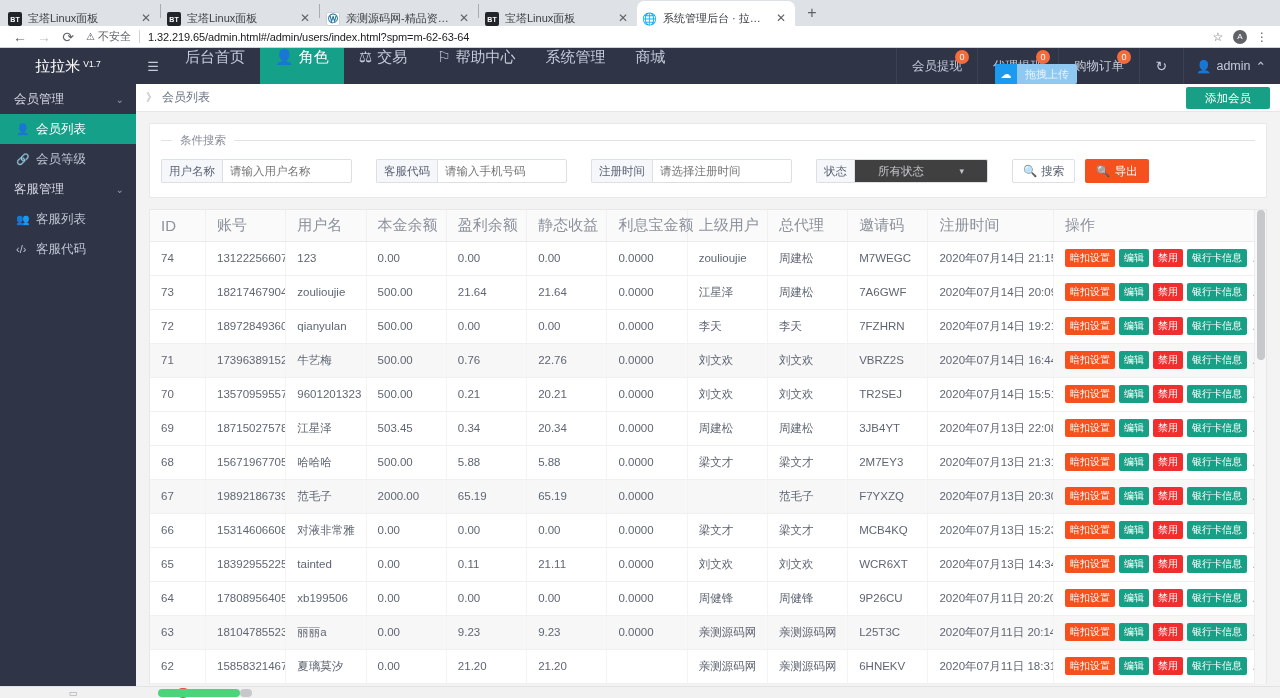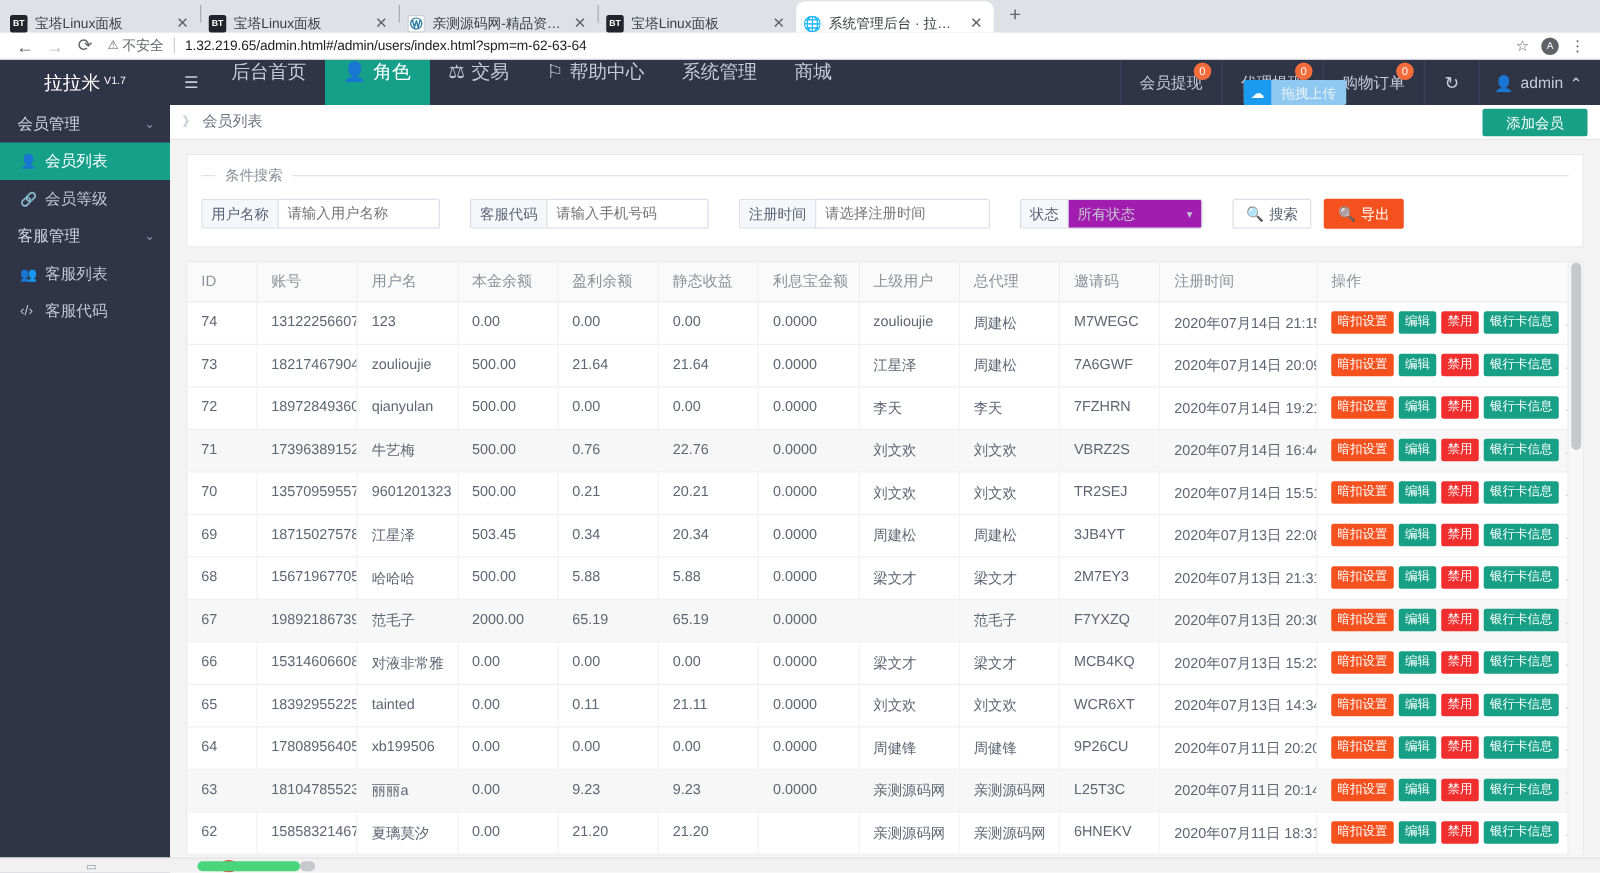--- a/index.html
+++ b/index.html
@@ -312,25 +312,25 @@
     color: #c3c6cd;
     padding: 0 7px;
     outline: none;
     border-radius: 0 2px 2px 0;
     font-family: "Liberation Sans", sans-serif;
   }
   .w-username { width: 130px; }
   .w-phone { width: 130px; }
   .w-regtime { width: 140px; }
   .select-box {
-    width: 108px;
+    width: 134px;
     border: 1px solid #dcdfe6;
-    background: #a21caf;
+    background: #404040;
     display: flex; align-items: center; justify-content: space-between;
-    padding: 0 7px;
+    padding: 0 23px;
     font-size: 11.5px;
     color: #c3c6cd;
     border-radius: 0 2px 2px 0;
   }
   .select-box .caret { font-size: 9px; color: #c0c4cc; }
   .btn-search {
     height: 24px;
     border: 1px solid #dcdfe6;
     background: #fff;
     color: #5a6372;
@@ -365,21 +365,21 @@
     position: relative;
   }
   table.grid {
     width: 100%;
     border-collapse: collapse;
     table-layout: fixed;
   }
   table.grid th {
     background: #fafafa;
     color: #8c919b;
-    font-size: 12px;
+    font-size: 15px;
     font-weight: normal;
     text-align: left;
     height: 31px;
     padding: 0 0 0 11px;
     border-bottom: 1px solid #ebebeb;
     border-right: 1px solid #f0f0f0;
     white-space: nowrap;
   }
   table.grid td {
     font-size: 11.5px;

